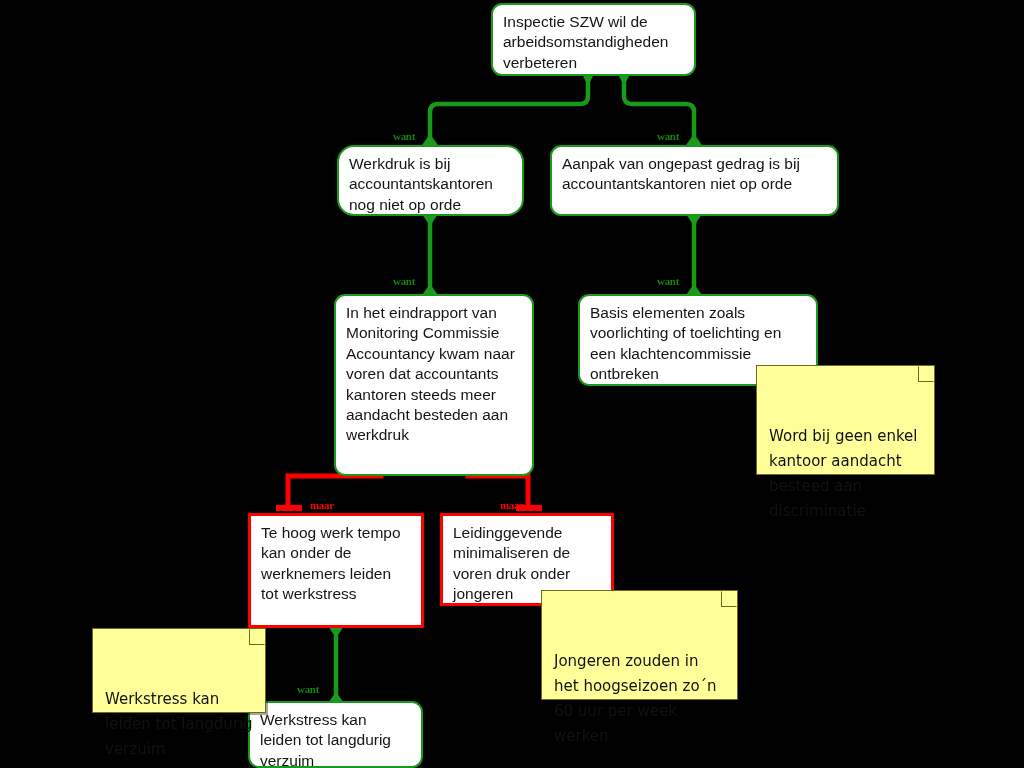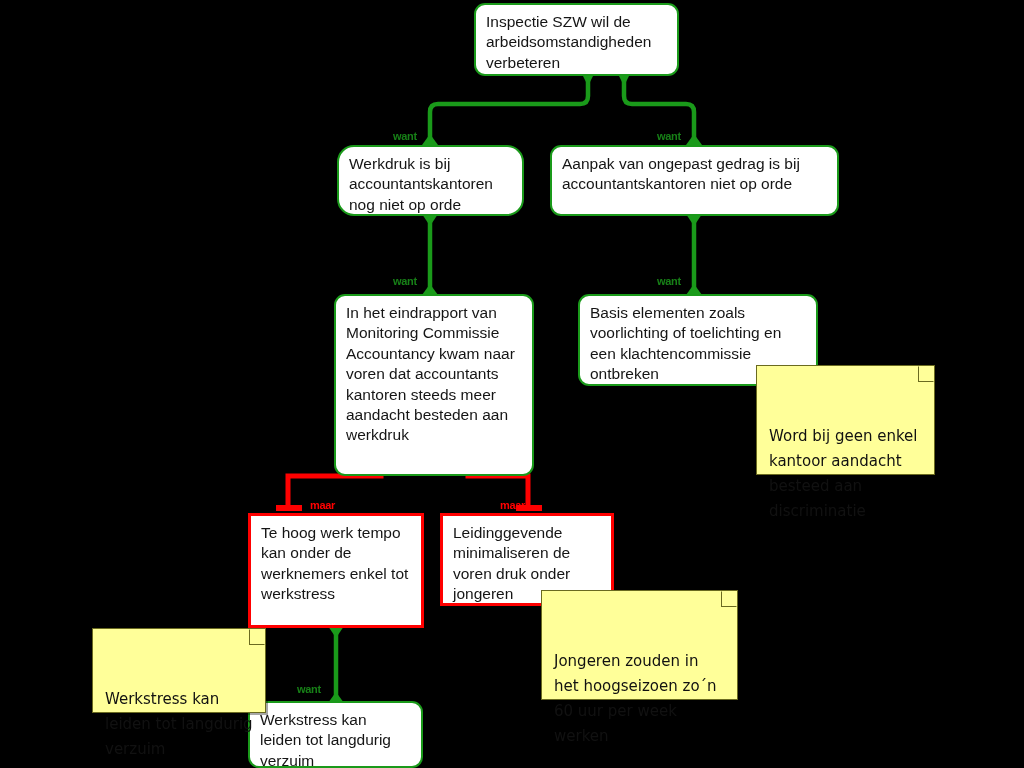--- a/index.html
+++ b/index.html
@@ -56,21 +56,21 @@
     width:15px;height:15px;
     background:#ffff99;
     border-left:1px solid #6a6a20;
     border-bottom:1px solid #6a6a20;
     clip-path:polygon(0 0,100% 100%,0 100%);
   }
 
   
   .edge-label{
     position:absolute;
-    font-family:Liberation Sans, sans-serif;
+    font-family:Liberation Serif, serif;
     font-size:11px;
     font-weight:bold;
     letter-spacing:-0.3px;
     z-index:8;
     white-space:nowrap;
   }
   .edge-label.want{color:#178017;}
   .edge-label.maar{color:#ff0000;margin-left:22px;}
 </style>
 </head>
@@ -132,31 +132,31 @@
   </svg>
 
   <div class="edge-label want" style="left:393px;top:130px;">want</div>
   <div class="edge-label want" style="left:657px;top:130px;">want</div>
   <div class="edge-label want" style="left:393px;top:275px;">want</div>
   <div class="edge-label want" style="left:657px;top:275px;">want</div>
   <div class="edge-label maar" style="left:288px;top:499px;">maar</div>
   <div class="edge-label maar" style="left:478px;top:499px;">maar</div>
   <div class="edge-label want" style="left:297px;top:683px;">want</div>
 
-  <div class="node green" style="left:474px;top:3px;width:205px;height:73px;">Inspectie SZW wil de arbeidsomstandigheden verbeteren</div>
+  <div class="node green" style="left:491px;top:3px;width:205px;height:73px;">Inspectie SZW wil de arbeidsomstandigheden verbeteren</div>
 
   <div class="node green" style="left:337px;top:145px;width:187px;height:71px;border-radius:17px;">Werkdruk is bij accountantskantoren nog niet op orde</div>
 
   <div class="node green" style="left:550px;top:145px;width:289px;height:71px;">Aanpak van ongepast gedrag is bij accountantskantoren niet op orde</div>
 
   <div class="node green" style="left:334px;top:294px;width:200px;height:182px;">In het eindrapport van Monitoring Commissie Accountancy kwam naar voren dat accountants kantoren steeds meer aandacht besteden aan werkdruk</div>
 
   <div class="node green" style="left:578px;top:294px;width:240px;height:92px;">Basis elementen zoals voorlichting of toelichting en een klachtencommissie ontbreken</div>
 
-  <div class="node red" style="left:248px;top:513px;width:176px;height:115px;">Te hoog werk tempo kan onder de werknemers enkel tot werkstress</div>
+  <div class="node red" style="left:248px;top:513px;width:176px;height:115px;">Te hoog werk tempo kan onder de werknemers leiden tot werkstress</div>
 
   <div class="node red" style="left:440px;top:513px;width:174px;height:93px;">Leidinggevende minimaliseren de voren druk onder jongeren</div>
 
   <div class="node green" style="left:248px;top:701px;width:175px;height:67px;">Werkstress kan leiden tot langdurig verzuim</div>
 
   <div class="note" style="left:756px;top:365px;width:179px;height:110px;">
     <span class="fold"></span>
     <span>Word bij geen enkel kantoor aandacht besteed aan discriminatie</span>
   </div>
 

